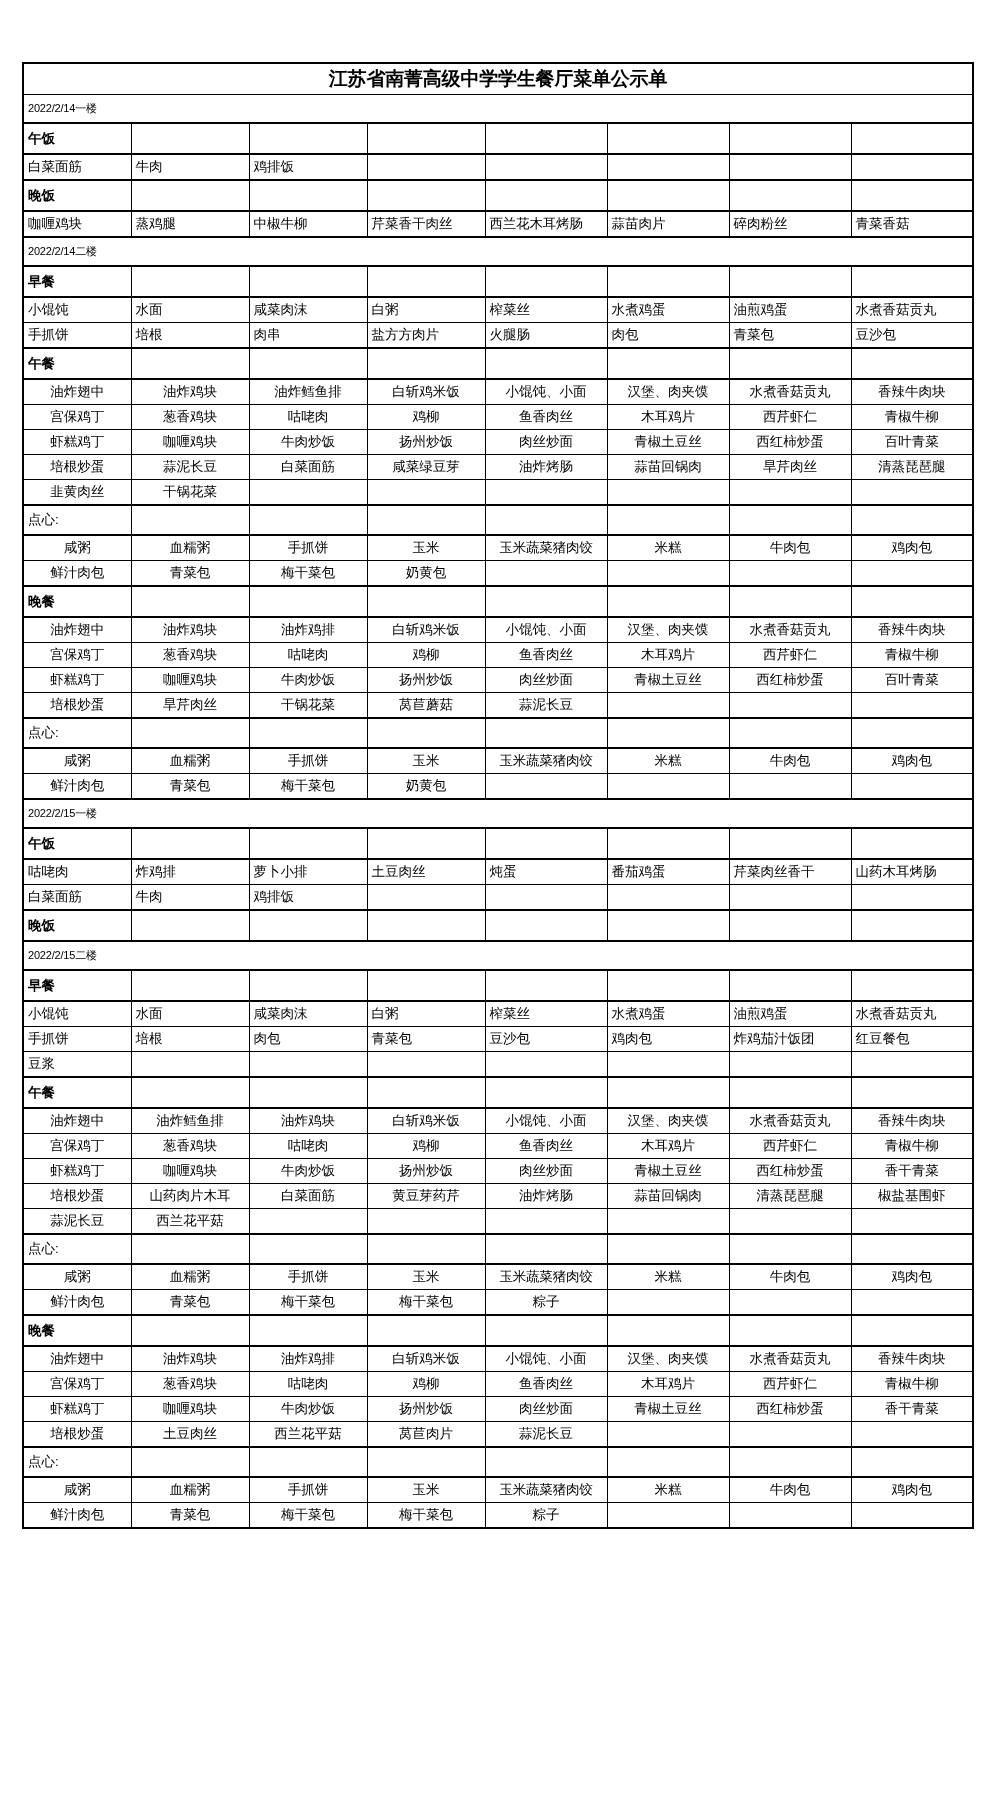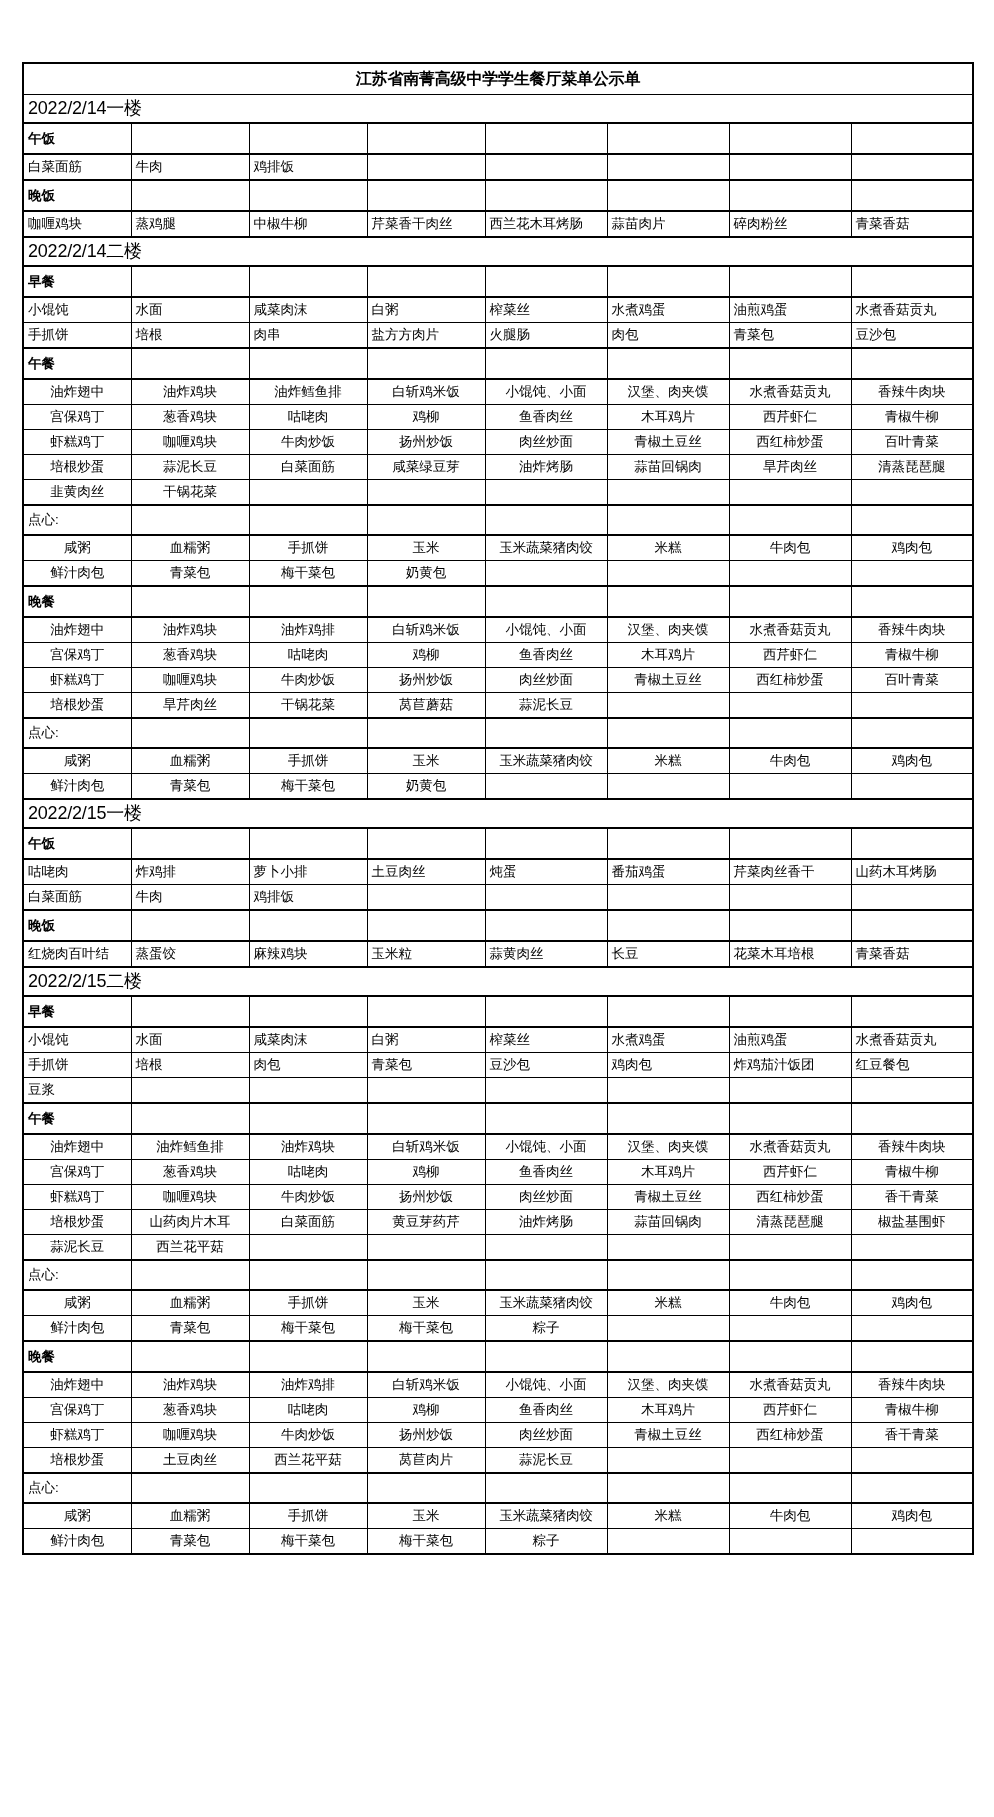--- a/index.html
+++ b/index.html
@@ -44,31 +44,31 @@
   col.c2 { width: 118px; }
   col.c3 { width: 118px; }
   col.c4 { width: 122px; }
   col.c5 { width: 122px; }
   col.c6 { width: 122px; }
   col.c7 { width: 122px; }
 
   
   tr.title-row td {
     text-align: center;
-    font-size: 16px;
+    font-size: 19px;
     font-weight: bold;
     height: 31px;
     line-height: 30px;
     border-top: 2px solid #000;
     border-bottom: 1px solid #000;
   }
   
   tr.date-row td {
     text-align: left;
-    font-size: 18px;
+    font-size: 11px;
     height: 28px;
     line-height: 27px;
   }
   
   tr.meal-row td {
     font-weight: bold;
     height: 30px;
     line-height: 29px;
     border-top: 2px solid #000;
     border-bottom: 2px solid #000;
@@ -394,30 +394,20 @@
         <tr class="meal-row">
           <td class="label-left">晚饭</td>
           <td class="label-left"></td>
           <td class="label-left"></td>
           <td class="label-left"></td>
           <td class="label-left"></td>
           <td class="label-left"></td>
           <td class="label-left"></td>
           <td class="label-left"></td>
         </tr>
-        <tr class="data-row block-end">
-          <td>红烧肉百叶结</td>
-          <td>蒸蛋饺</td>
-          <td>麻辣鸡块</td>
-          <td>玉米粒</td>
-          <td>蒜黄肉丝</td>
-          <td>长豆</td>
-          <td>花菜木耳培根</td>
-          <td>青菜香菇</td>
-        </tr>
         <tr class="date-row">
           <td colspan="8" class="tight">2022/2/15二楼</td>
         </tr>
         <tr class="meal-row">
           <td class="label-center">早餐</td>
           <td class="label-center"></td>
           <td class="label-center"></td>
           <td class="label-center"></td>
           <td class="label-center"></td>
           <td class="label-center"></td>

